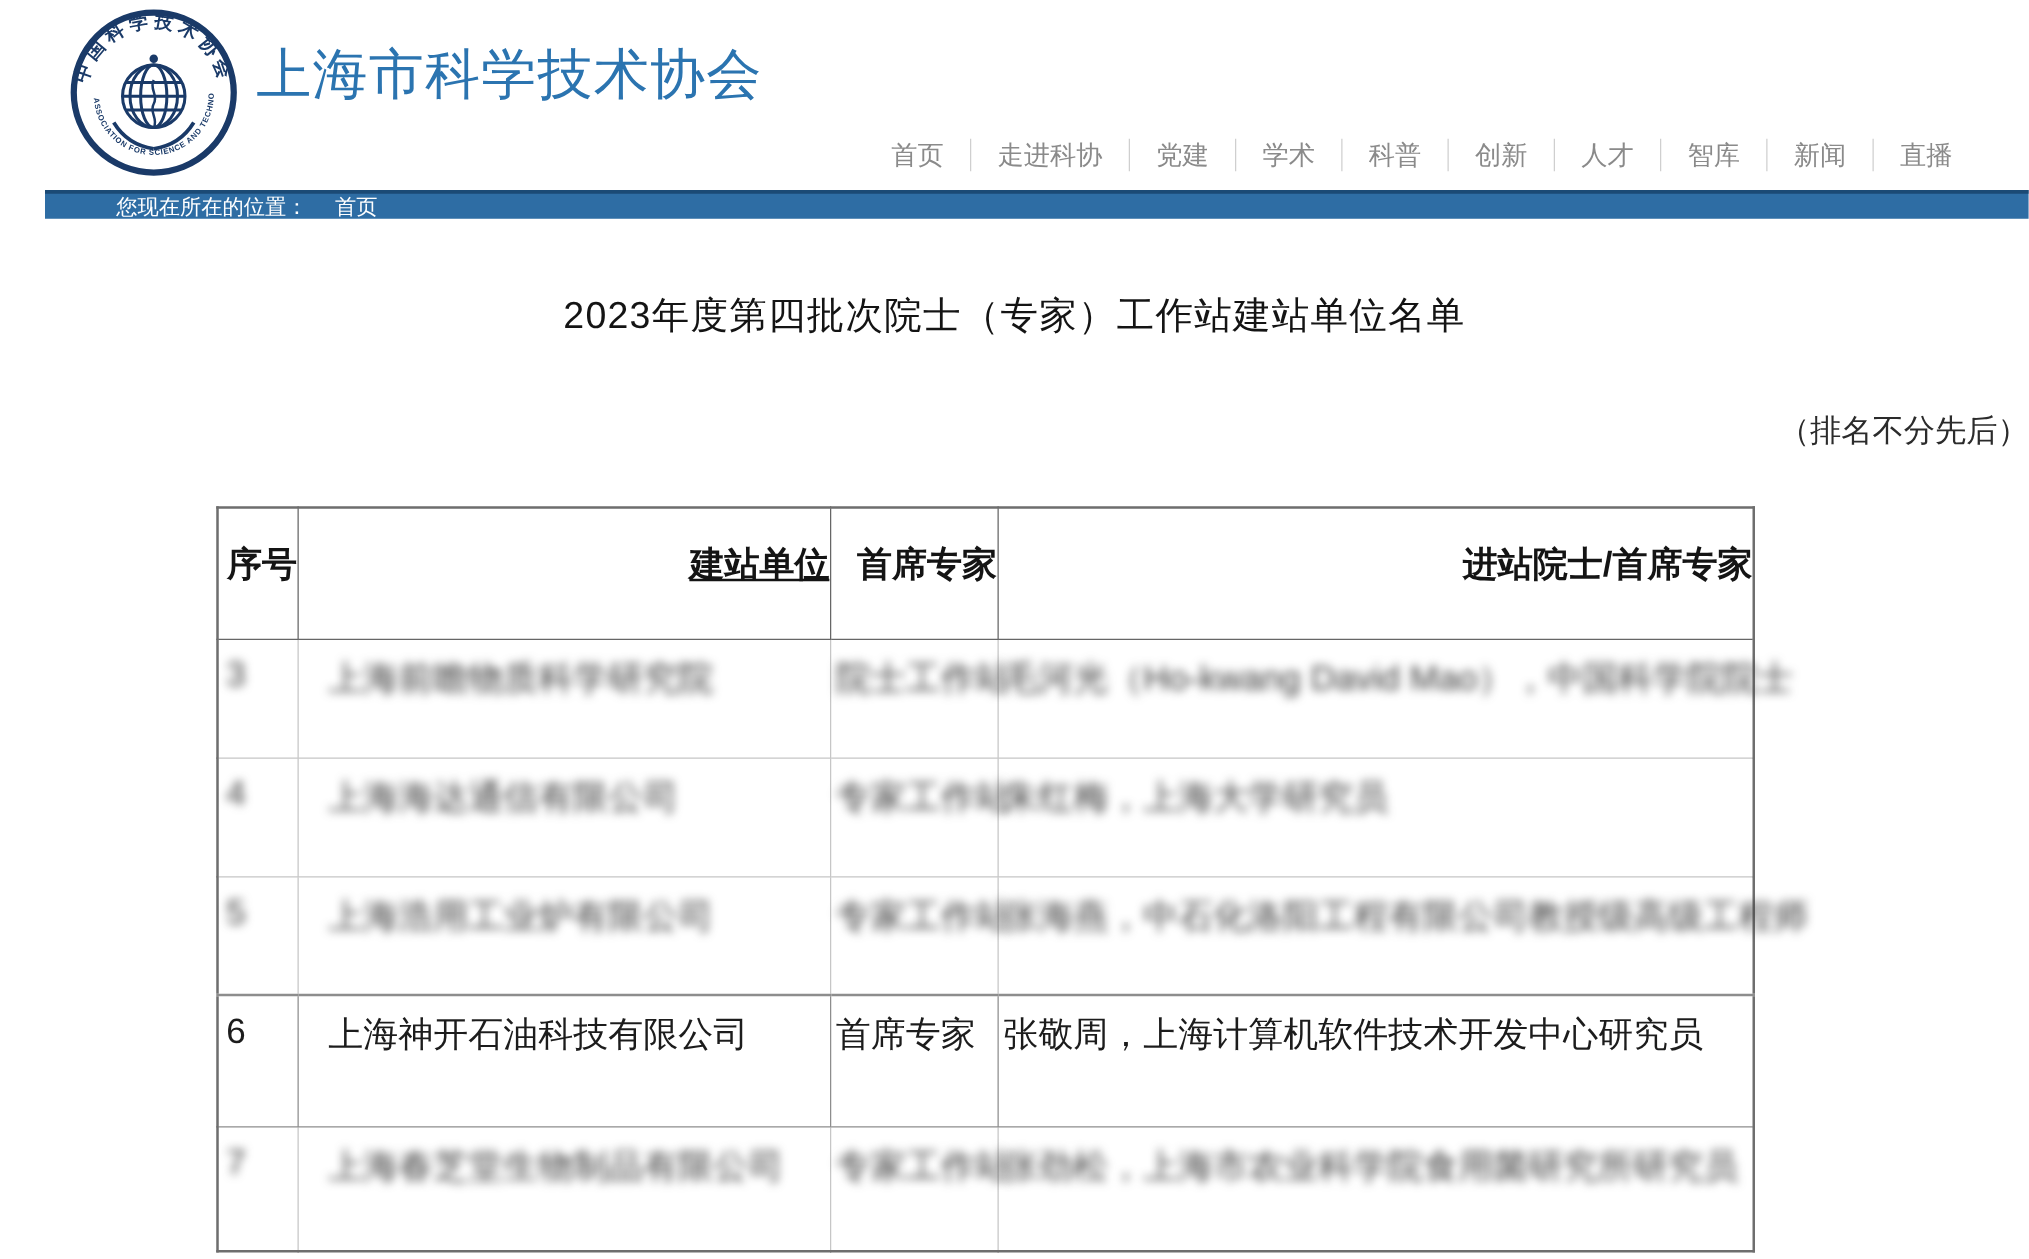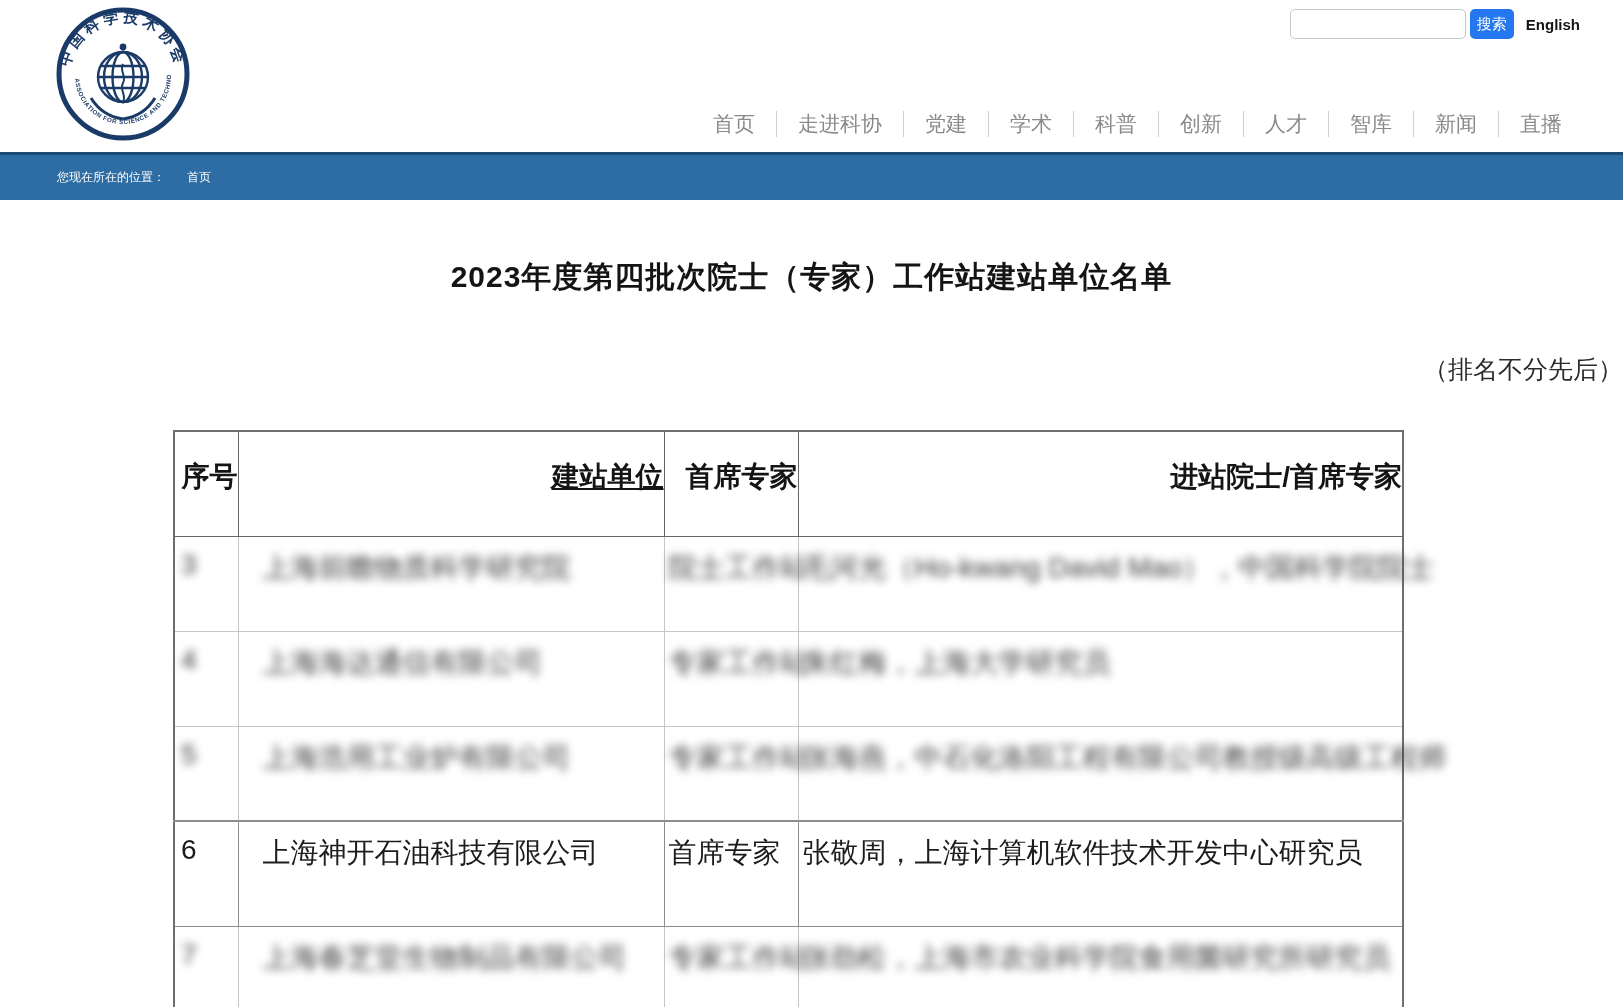--- a/index.html
+++ b/index.html
@@ -15,25 +15,25 @@
   .brand-zh { font-size:44px; color:#2b74b0; letter-spacing:1px; font-weight:500; line-height:1.1; }
   .brand-en { margin-top:9px; font-size:17px; color:#2b74b0; letter-spacing:1.2px; word-spacing:11px; font-weight:600; }
   .search-area { position:absolute; top:9px; right:43px; display:flex; align-items:center; }
   .search-input { width:176px; height:30px; border:1px solid #c9c9c9; border-radius:5px; outline:none; padding:0 8px; font-size:14px; }
   .search-btn { margin-left:4px; width:44px; height:30px; background:#2577f0; color:#fff; border:none; border-radius:5px; font-size:15px; cursor:pointer; padding:0; }
   .english-link { margin-left:12px; font-size:15px; color:#141414; font-weight:600; text-decoration:none; }
   .main-nav { position:absolute; right:40px; bottom:14px; display:flex; align-items:center; }
   .nav-item { font-size:21px; color:#8a8a8a; padding:0 21px; white-space:nowrap; cursor:pointer; }
   .nav-sep { width:1px; height:26px; background:#cfcfcf; }
   
-  .crumb-bar { height:48px; background:#2e6da4; border-top:3px solid #1b4a75; display:flex; align-items:center; color:#fff; font-size:12px; }
+  .crumb-bar { height:23px; background:#2e6da4; border-top:3px solid #1b4a75; display:flex; align-items:center; color:#fff; font-size:17px;margin-left:36px; }
   .crumb-label { margin-left:57px; }
   .crumb-current { margin-left:22px; cursor:pointer; }
   
-  .page-title { margin:57px 0 0 0; text-align:center; font-size:30px; font-weight:bold; color:#141414; letter-spacing:1px; }
+  .page-title { margin:57px 0 0 0; text-align:center; font-size:30px; font-weight:normal; color:#141414; letter-spacing:1px; }
   .page-subtitle { margin:55px 0 0 0; text-align:right; font-size:25px; color:#2b2b2b; }
   .table-wrap { margin:44px 0 0 173px; }
   table.station-table { border-collapse:collapse; table-layout:fixed; width:1229px; border:2px solid #6e6e6e; }
   .station-table th {
     height:105px; text-align:right; vertical-align:middle; font-size:28px; font-weight:bold;
     color:#141414; border:1px solid #666; padding:0 0 14px 4px;
   }
   .station-table td {
     vertical-align:top; font-size:28px; padding:12px 0 0 4px; border:1px solid #999;
   }
@@ -78,27 +78,23 @@
     </g>
     <circle cx="68" cy="41" r="3.4" fill="#1a3a68"></circle>
     <path d="M 68,58 C 64,65 72,70 68,77 C 64,84 72,89 68,96" stroke="#1a3a68" stroke-width="2" fill="none"></path>
     <g stroke="#1a3a68" stroke-width="3" fill="none">
       <path d="M 36,92 Q 47,110 68,113"></path>
       <path d="M 100,92 Q 89,110 68,113"></path>
     </g>
   </svg>
 
   <div class="brand">
+    <div class="brand-zh">上海市科学技术协会</div>
   </div>
 
-  <div class="search-area">
-    <input class="search-input" type="text" value="" style="">
-    <button class="search-btn">搜索</button>
-    <a class="english-link">English</a>
-  </div>
 
   <nav class="main-nav">
     <span class="nav-item">首页</span>
     <span class="nav-sep"></span>
     <span class="nav-item">走进科协</span>
     <span class="nav-sep"></span>
     <span class="nav-item">党建</span>
     <span class="nav-sep"></span>
     <span class="nav-item">学术</span>
     <span class="nav-sep"></span>

